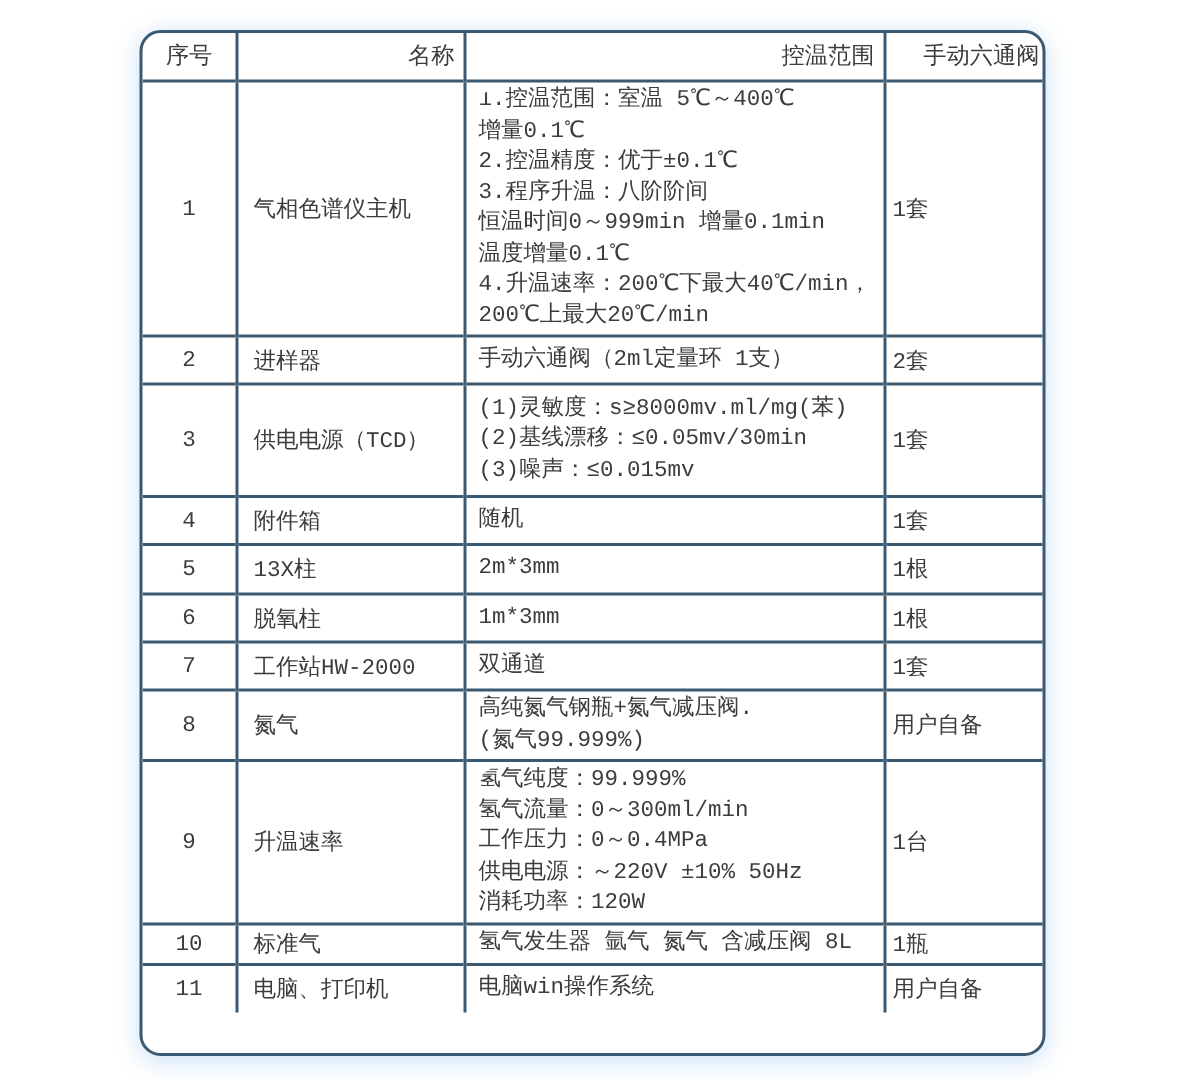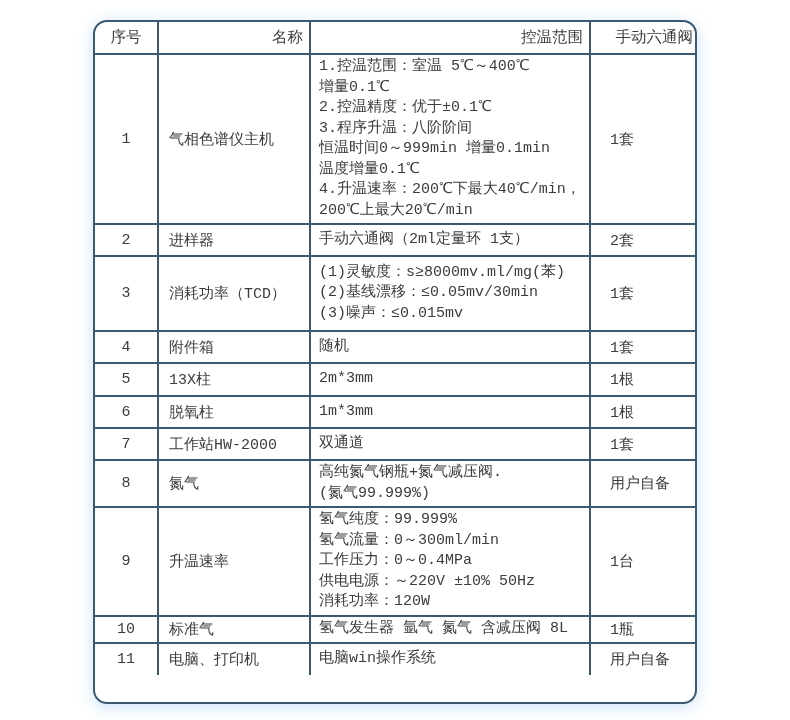--- a/index.html
+++ b/index.html
@@ -23,22 +23,22 @@
   th,td{
     border-left:2px solid #3b5971;border-top:2px solid #3b5971;
     box-sizing:border-box;padding:2px 6px;vertical-align:middle;
     color:#3c3c3c;font-size:15px;font-weight:normal;overflow:hidden;
   }
   th:first-child,td:first-child{border-left:none;}
   thead th{border-top:none;height:32px;text-align:right;font-size:15.5px;}
   thead th.c-no{text-align:center;}
   td.c-no{text-align:center;}
   td.c-name{padding-left:10px;margin-top:29px;}
-  td.c-spec{padding-left:8px;line-height:20.5px;}
-  td.c-qty{padding-left:19px;}
+  td.c-spec{padding-left:8px;line-height:20.5px;border-radius:31px;}
+  td.c-qty{padding-left:4px;}
   .spec-line{white-space:nowrap;}
 </style>
 </head>
 <body>
 
 <div class="stage">
   <div class="card">
     <table>
       <colgroup>
           <col class="c1">
@@ -73,21 +73,21 @@
           <tr style="height: 32px;">
     <td class="c-no">2</td>
     <td class="c-name">进样器</td>
     <td class="c-spec">
               <div class="spec-line">手动六通阀（2ml定量环 1支）</div>
             </td>
     <td class="c-qty">2套</td>
   </tr>
           <tr style="height: 75px;">
     <td class="c-no">3</td>
-    <td class="c-name">消耗功率（TCD）</td>
+    <td class="c-name">供电电源（TCD）</td>
     <td class="c-spec">
               <div class="spec-line">(1)灵敏度：s≥8000mv.ml/mg(苯)</div>
               <div class="spec-line">(2)基线漂移：≤0.05mv/30min</div>
               <div class="spec-line">(3)噪声：≤0.015mv</div>
             </td>
     <td class="c-qty">1套</td>
   </tr>
           <tr style="height: 32px;">
     <td class="c-no">4</td>
     <td class="c-name">附件箱</td>

